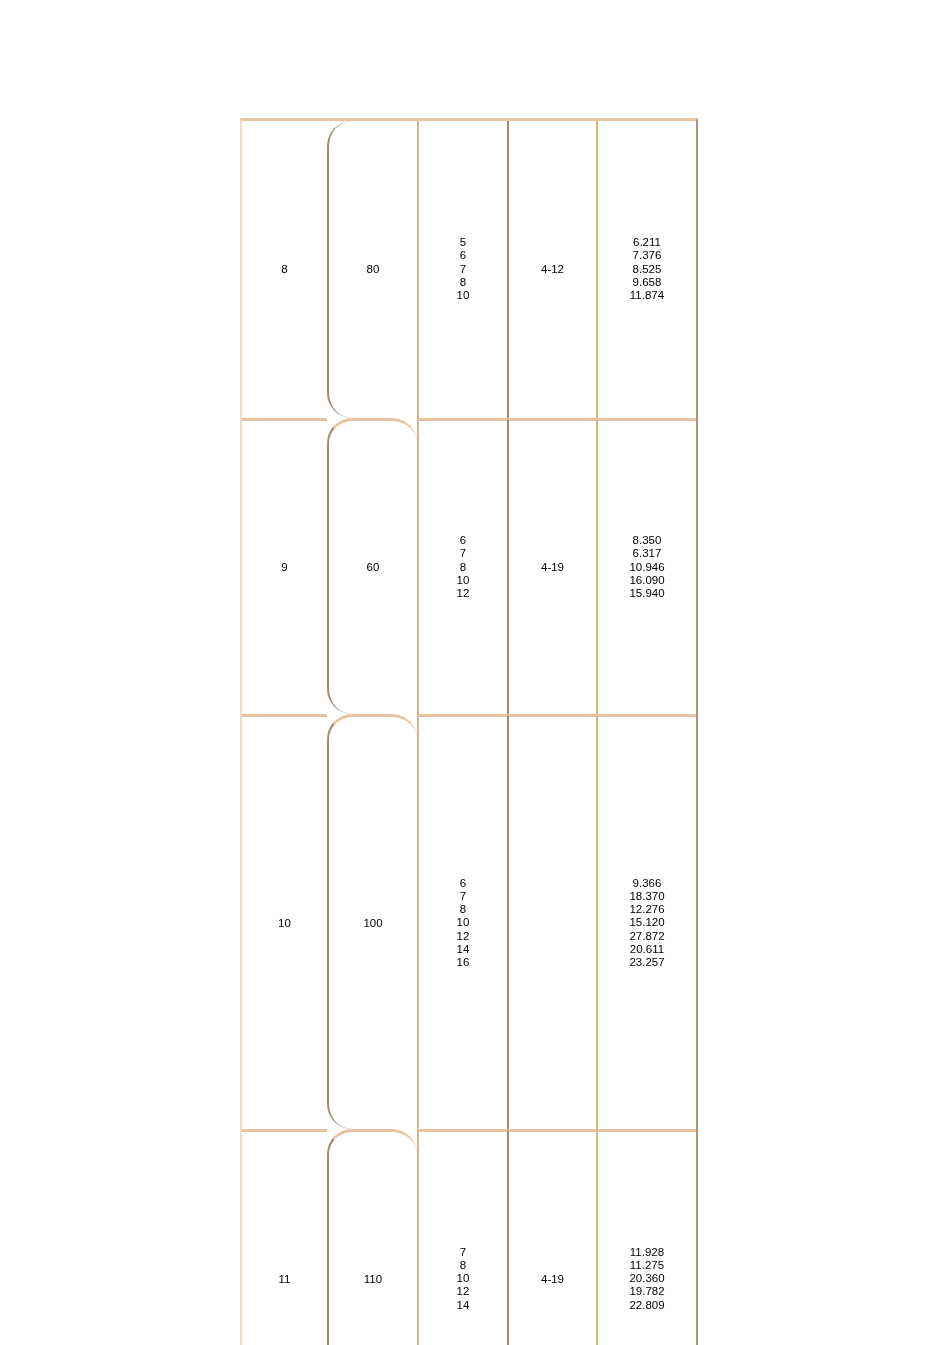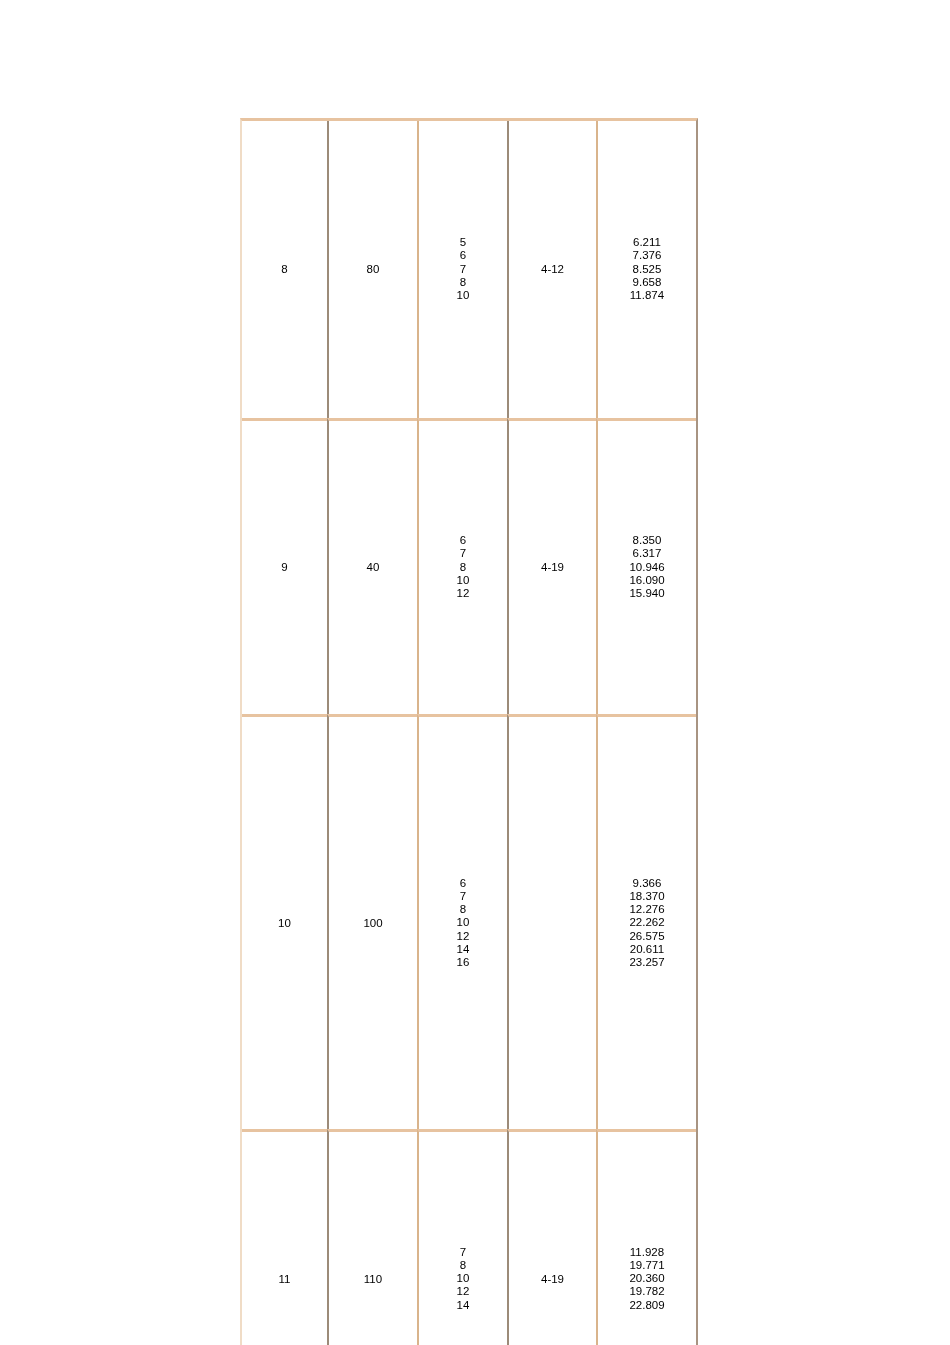--- a/index.html
+++ b/index.html
@@ -57,21 +57,21 @@
   .col-sep-light {
     border-left: 2px solid #d9b48c;
   }
 
   
   .grp-sep > td {
     border-top: 3px solid #e7c3a0;
   }
 
   .c-size    { width: 85px; }
-  .c-code    { width: 88px; }
+  .c-code    { width: 88px; border-radius: 25px; }
   .c-thk     { width: 88px; }
   .c-range   { width: 87px; }
   .c-weight  { width: 98px; }
 
   .stack {
     display: flex;
     flex-direction: column;
     justify-content: space-around;
     align-items: center;
     height: 100%;
@@ -109,21 +109,21 @@
               <span>6.211</span>
               <span>7.376</span>
               <span>8.525</span>
               <span>9.658</span>
               <span>11.874</span>
             </div>
           </td>
         </tr>
         <tr class="grp-sep" style="height: 296.5px;">
           <td class="c-size cellpad">9</td>
-          <td class="c-code cellpad col-sep">40</td>
+          <td class="c-code cellpad col-sep">60</td>
           <td class="c-thk col-sep-light">
             <div class="stack">
               <span>6</span>
               <span>7</span>
               <span>8</span>
               <span>10</span>
               <span>12</span>
             </div>
           </td>
           <td class="c-range cellpad col-sep">4-19</td>
@@ -150,22 +150,22 @@
               <span>14</span>
               <span>16</span>
             </div>
           </td>
           <td class="c-range cellpad col-sep"></td>
           <td class="c-weight col-sep-light">
             <div class="stack">
               <span>9.366</span>
               <span>18.370</span>
               <span>12.276</span>
-              <span>22.262</span>
-              <span>26.575</span>
+              <span>15.120</span>
+              <span>27.872</span>
               <span>20.611</span>
               <span>23.257</span>
             </div>
           </td>
         </tr>
         <tr class="grp-sep" style="height: 296.5px;">
           <td class="c-size cellpad">11</td>
           <td class="c-code cellpad col-sep">110</td>
           <td class="c-thk col-sep-light">
             <div class="stack">
@@ -173,21 +173,21 @@
               <span>8</span>
               <span>10</span>
               <span>12</span>
               <span>14</span>
             </div>
           </td>
           <td class="c-range cellpad col-sep">4-19</td>
           <td class="c-weight col-sep-light">
             <div class="stack">
               <span>11.928</span>
-              <span>19.771</span>
+              <span>11.275</span>
               <span>20.360</span>
               <span>19.782</span>
               <span>22.809</span>
             </div>
           </td>
         </tr>
       </tbody>
   </table>
 </div>
 

